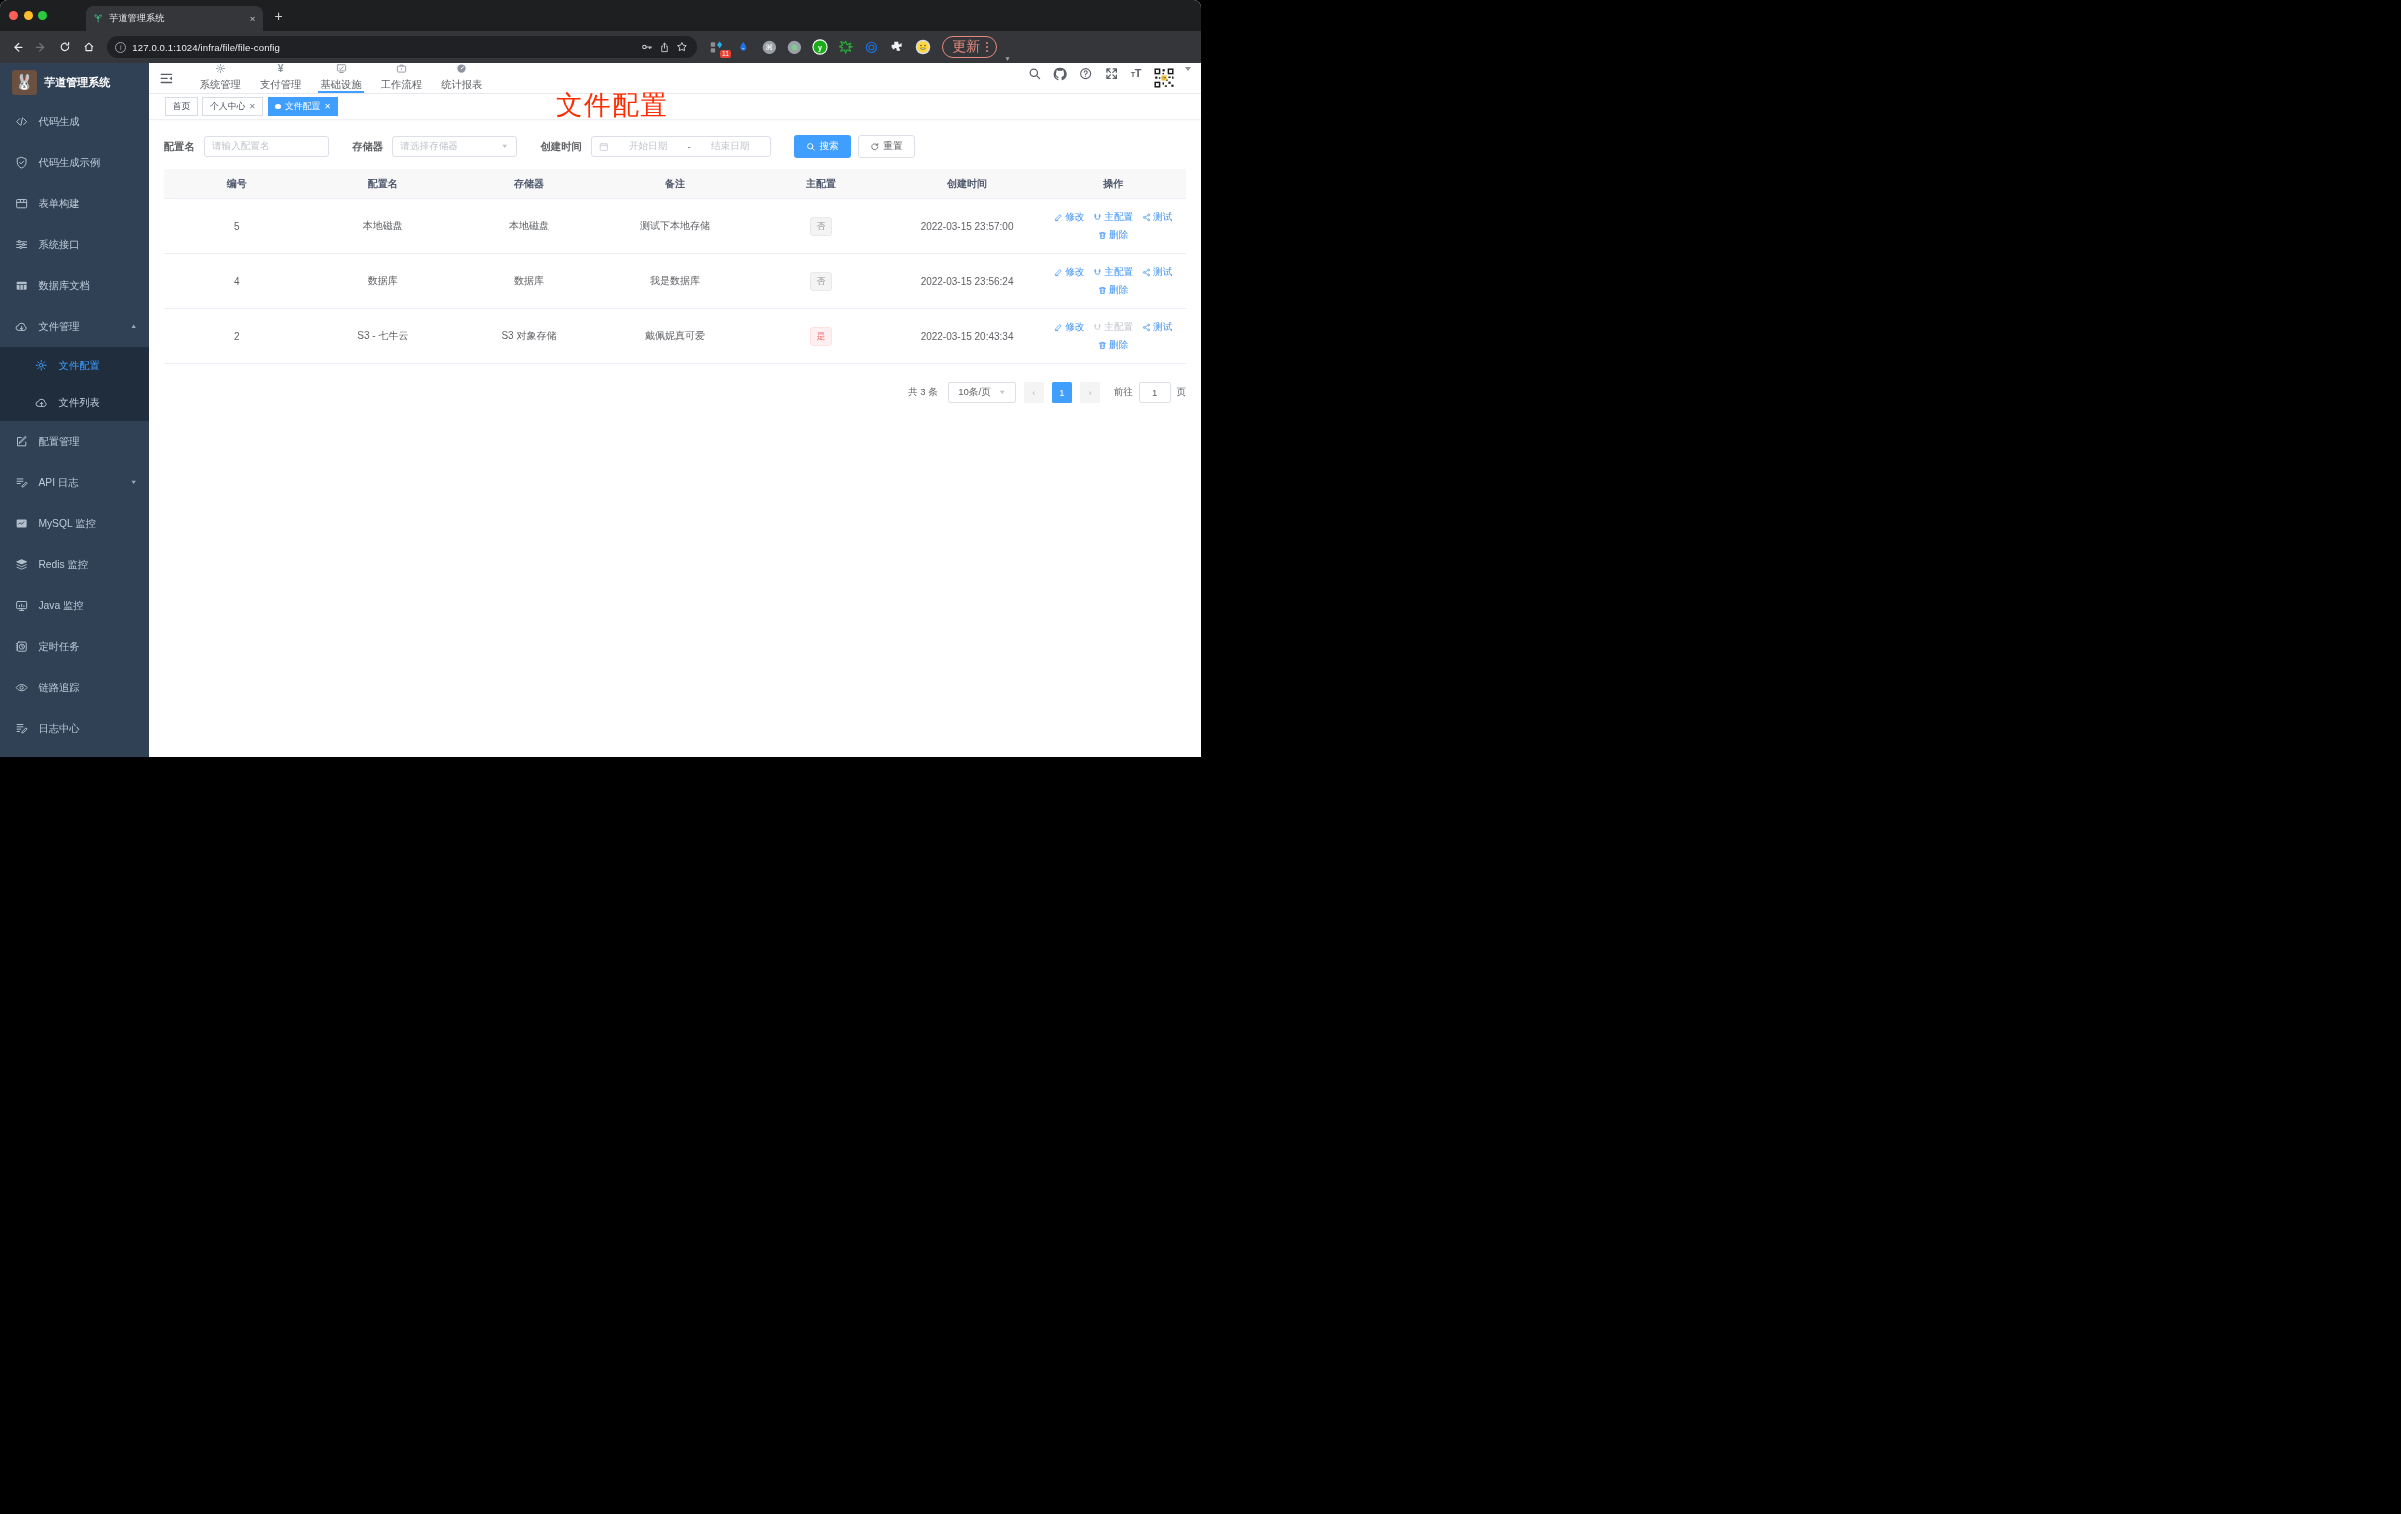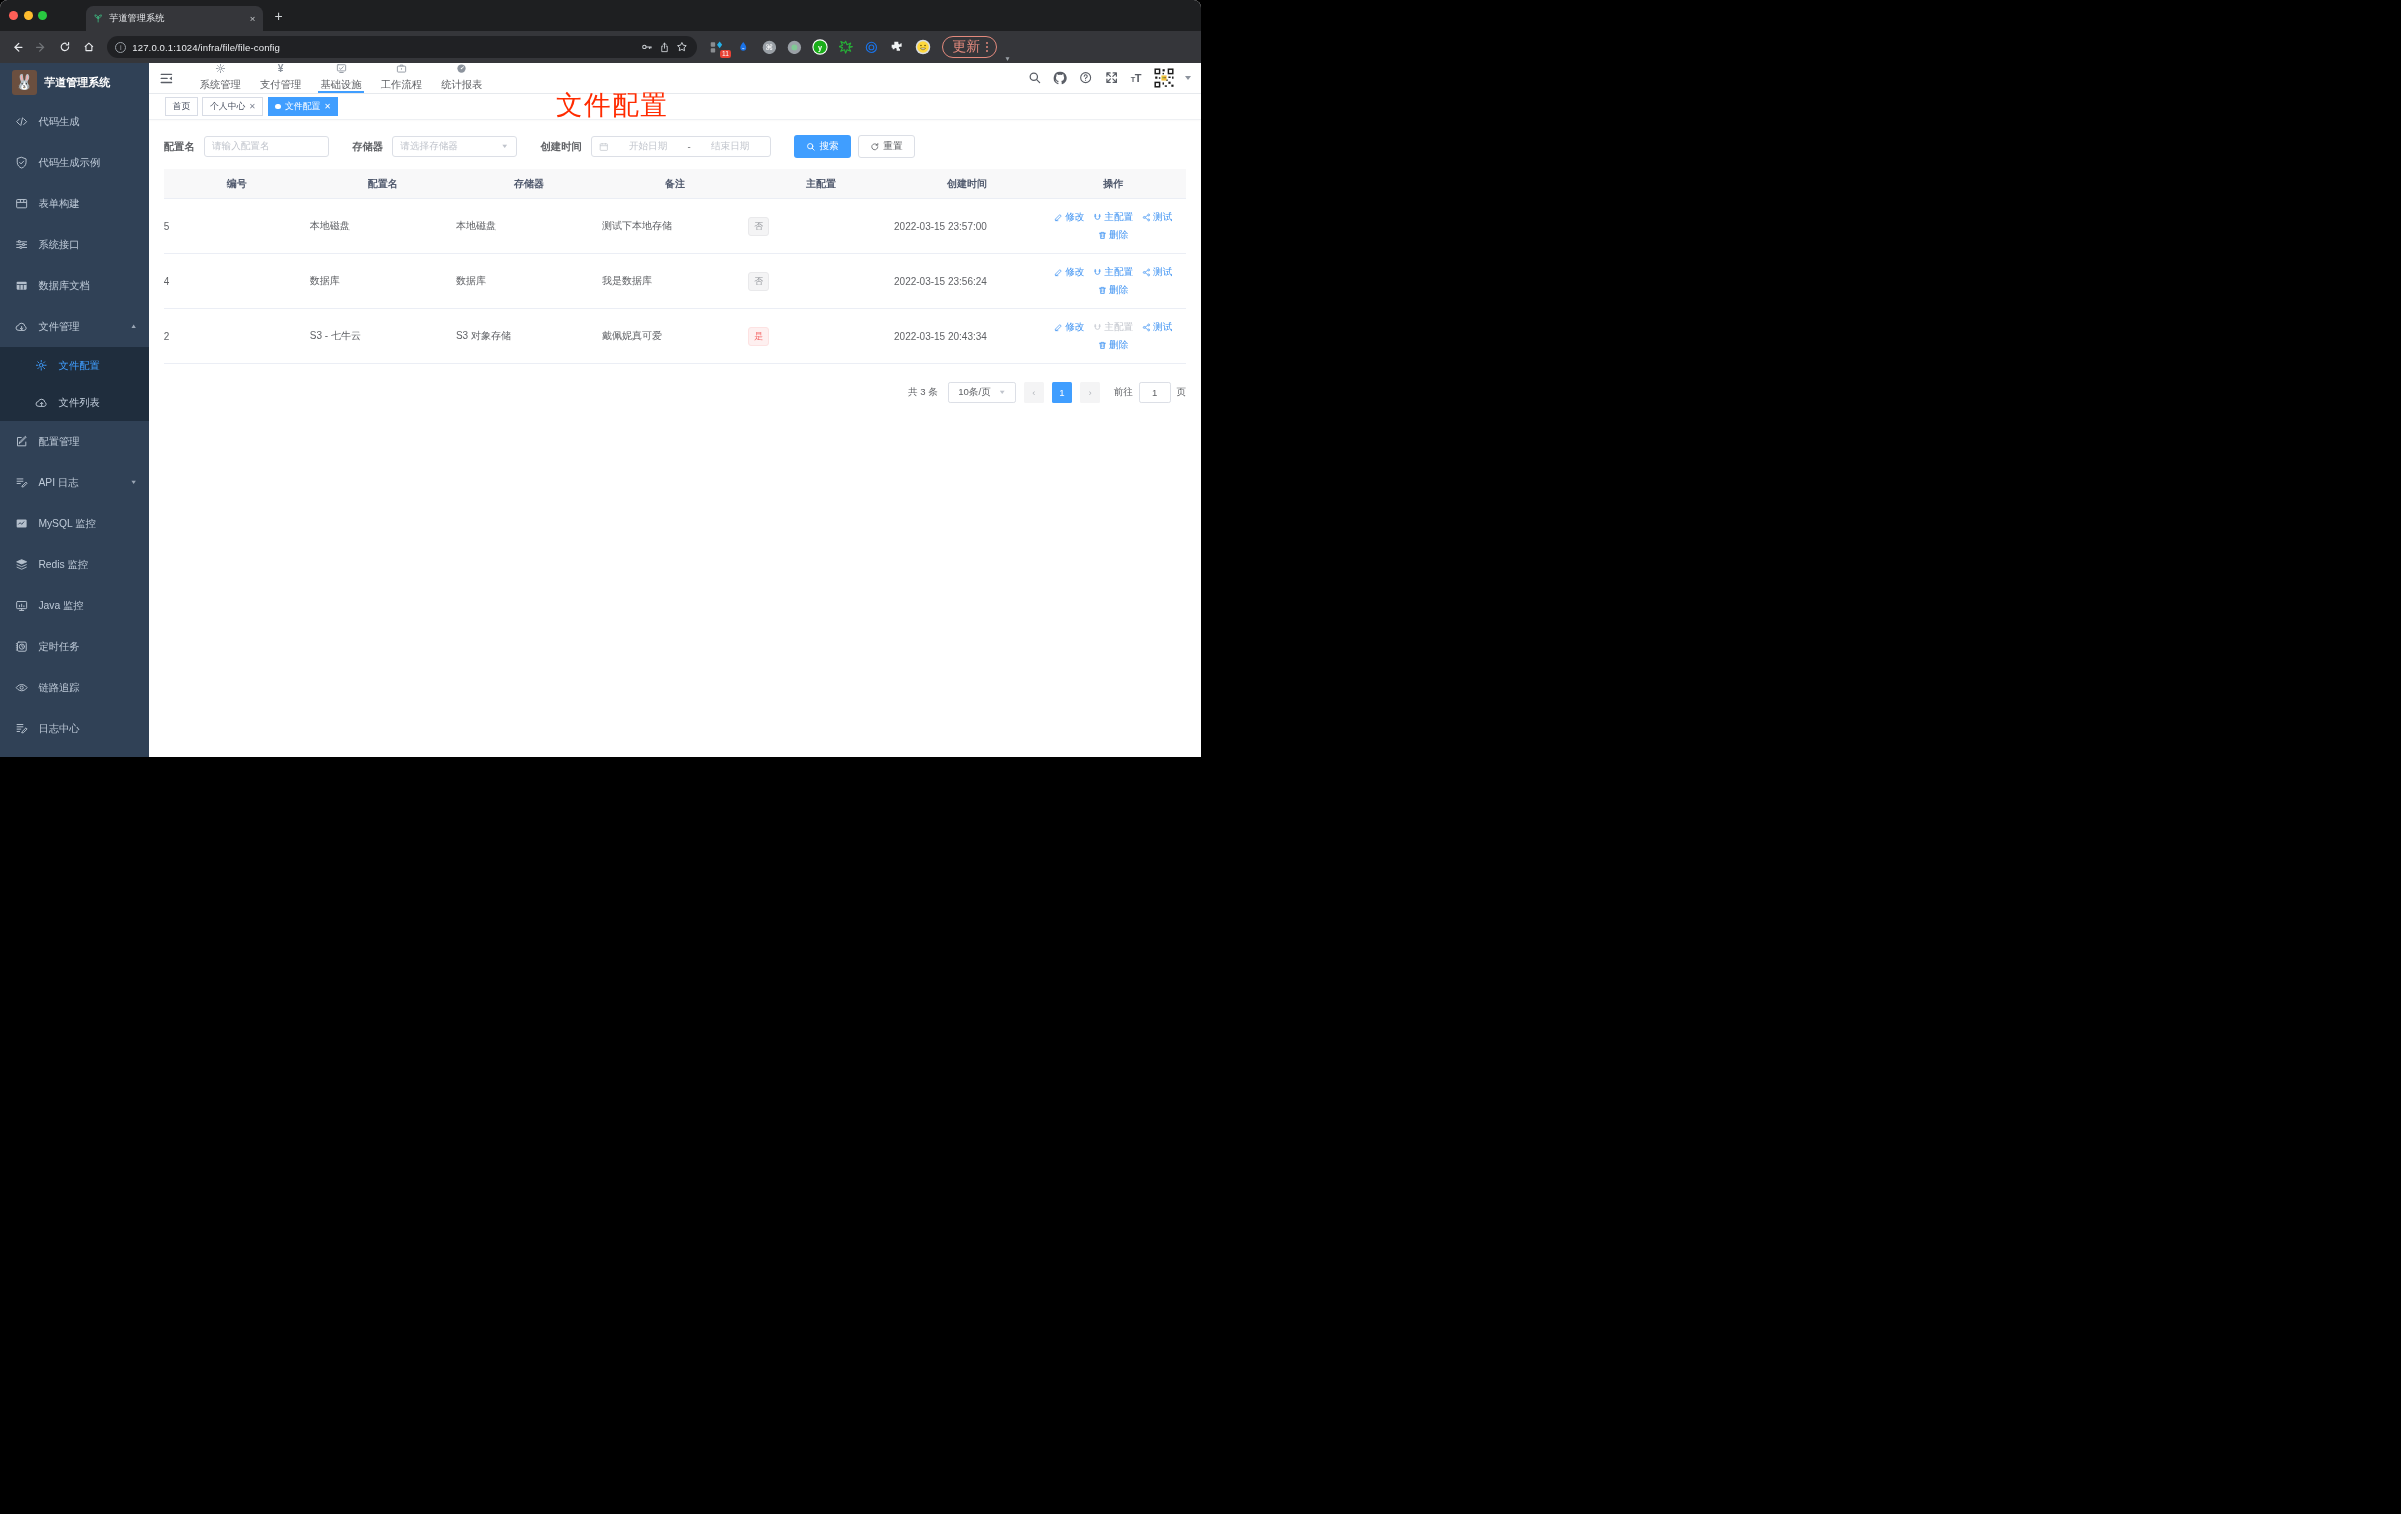--- a/index.html
+++ b/index.html
@@ -49,21 +49,21 @@
 
   .main { flex:1; display:flex; flex-direction:column; position:relative; min-width:0; }
 
   
   .navbar { height:31px; display:flex; align-items:center; border-bottom:0.7px solid #e6e9ed; padding:0 10.3px; flex:0 0 auto; }
   .collapse-btn { color:#5a5e66; width:14.8px; height:14.8px; margin-right:16px; }
   .topmenu { display:flex; height:100%; }
   .topmenu-item { display:flex; align-items:center; gap:4.4px; padding:0 9.6px; font-size:10.3px; color:#606266; position:relative; cursor:pointer;flex-direction:column; }
   .topmenu-item .ti { width:11px; height:11px; color:#8c939d; }
   .topmenu-item.active::after { content:""; position:absolute; left:7.4px; right:7.4px; bottom:0; height:1.8px; background:#409eff; }
-  .nav-right { margin-left:auto; display:flex; align-items:center; gap:12.5px; color:#5a5e66; }
+  .nav-right { margin-left:auto; display:flex; align-items:flex-start; gap:12.5px; color:#5a5e66; }
   .nav-right .hi { width:13.3px; height:13.3px; }
   .tt { font-weight:bold; color:#5a5e66; font-size:11px; letter-spacing:-0.7px; }
   .tt small { font-size:7.4px; }
   .avatar-qr { width:22px; height:22px; border-radius:3px; overflow:hidden; }
   .caret-down { width:0; height:0; border-left:3.3px solid transparent; border-right:3.3px solid transparent; border-top:4px solid #8c939d; margin-left:-3px; }
 
   
   .tagsbar { height:26px; display:flex; align-items:center; gap:4.4px; padding:0 16px; border-bottom:0.7px solid #eef0f3; box-shadow:0 0.7px 2.2px rgba(0,0,0,.04); flex:0 0 auto; }
   .tag-item { height:18.4px; display:flex; align-items:center; gap:3.7px; border:0.7px solid #d8dce5; background:#fff; color:#495060; font-size:8.9px; padding:0 6.6px; cursor:pointer; }
   .tag-item .tclose { font-size:8px; color:#808695; }
@@ -92,21 +92,21 @@
   .bi { width:9.6px; height:9.6px; }
 
   .toolbar-row { margin-top:14px; display:flex; align-items:center; }
   .tool-right { margin-left:auto; display:flex; gap:7.4px; }
   .circle-btn { width:20.7px; height:20.7px; border:0.7px solid #dcdfe6; border-radius:50%; display:flex; align-items:center; justify-content:center; color:#606266; background:#fff; cursor:pointer; }
   .circle-btn .bi { width:9.6px; height:9.6px; }
 
   
   table { width:100%; border-collapse:collapse; table-layout:fixed; margin-top:11px; }
   th { background:#f8f8f9; color:#515a6e; font-size:10px; font-weight:bold; height:29.5px; text-align:center; }
-  td { height:55px; color:#606266; font-size:10px; border-bottom:0.7px solid #ebeef5; }
+  td { height:55px; text-align:center; color:#606266; font-size:10px; border-bottom:0.7px solid #ebeef5; }
   thead th { border-bottom:0.7px solid #ebeef5; }
   .el-tag { display:inline-flex; align-items:center; justify-content:center; min-width:20.7px; height:18.4px; padding:0 5.2px; border-radius:3px; font-size:8.9px; }
   .tag-info { background:#f4f4f5; border:0.7px solid #e9e9eb; color:#909399; }
   .tag-danger { background:#fef0f0; border:0.7px solid #fde2e2; color:#f56c6c; }
   .acts { display:flex; flex-direction:column; align-items:center; gap:5.2px; }
   .acts-line { display:flex; align-items:center; gap:8.9px; }
   .alink { color:#3d92f2; font-size:9.6px; display:inline-flex; align-items:center; gap:2.2px; cursor:pointer; white-space:nowrap; }
   .alink .bi { width:8.9px; height:8.9px; }
   .alink.disabled { color:#c0c4cc; cursor:not-allowed; }
 

